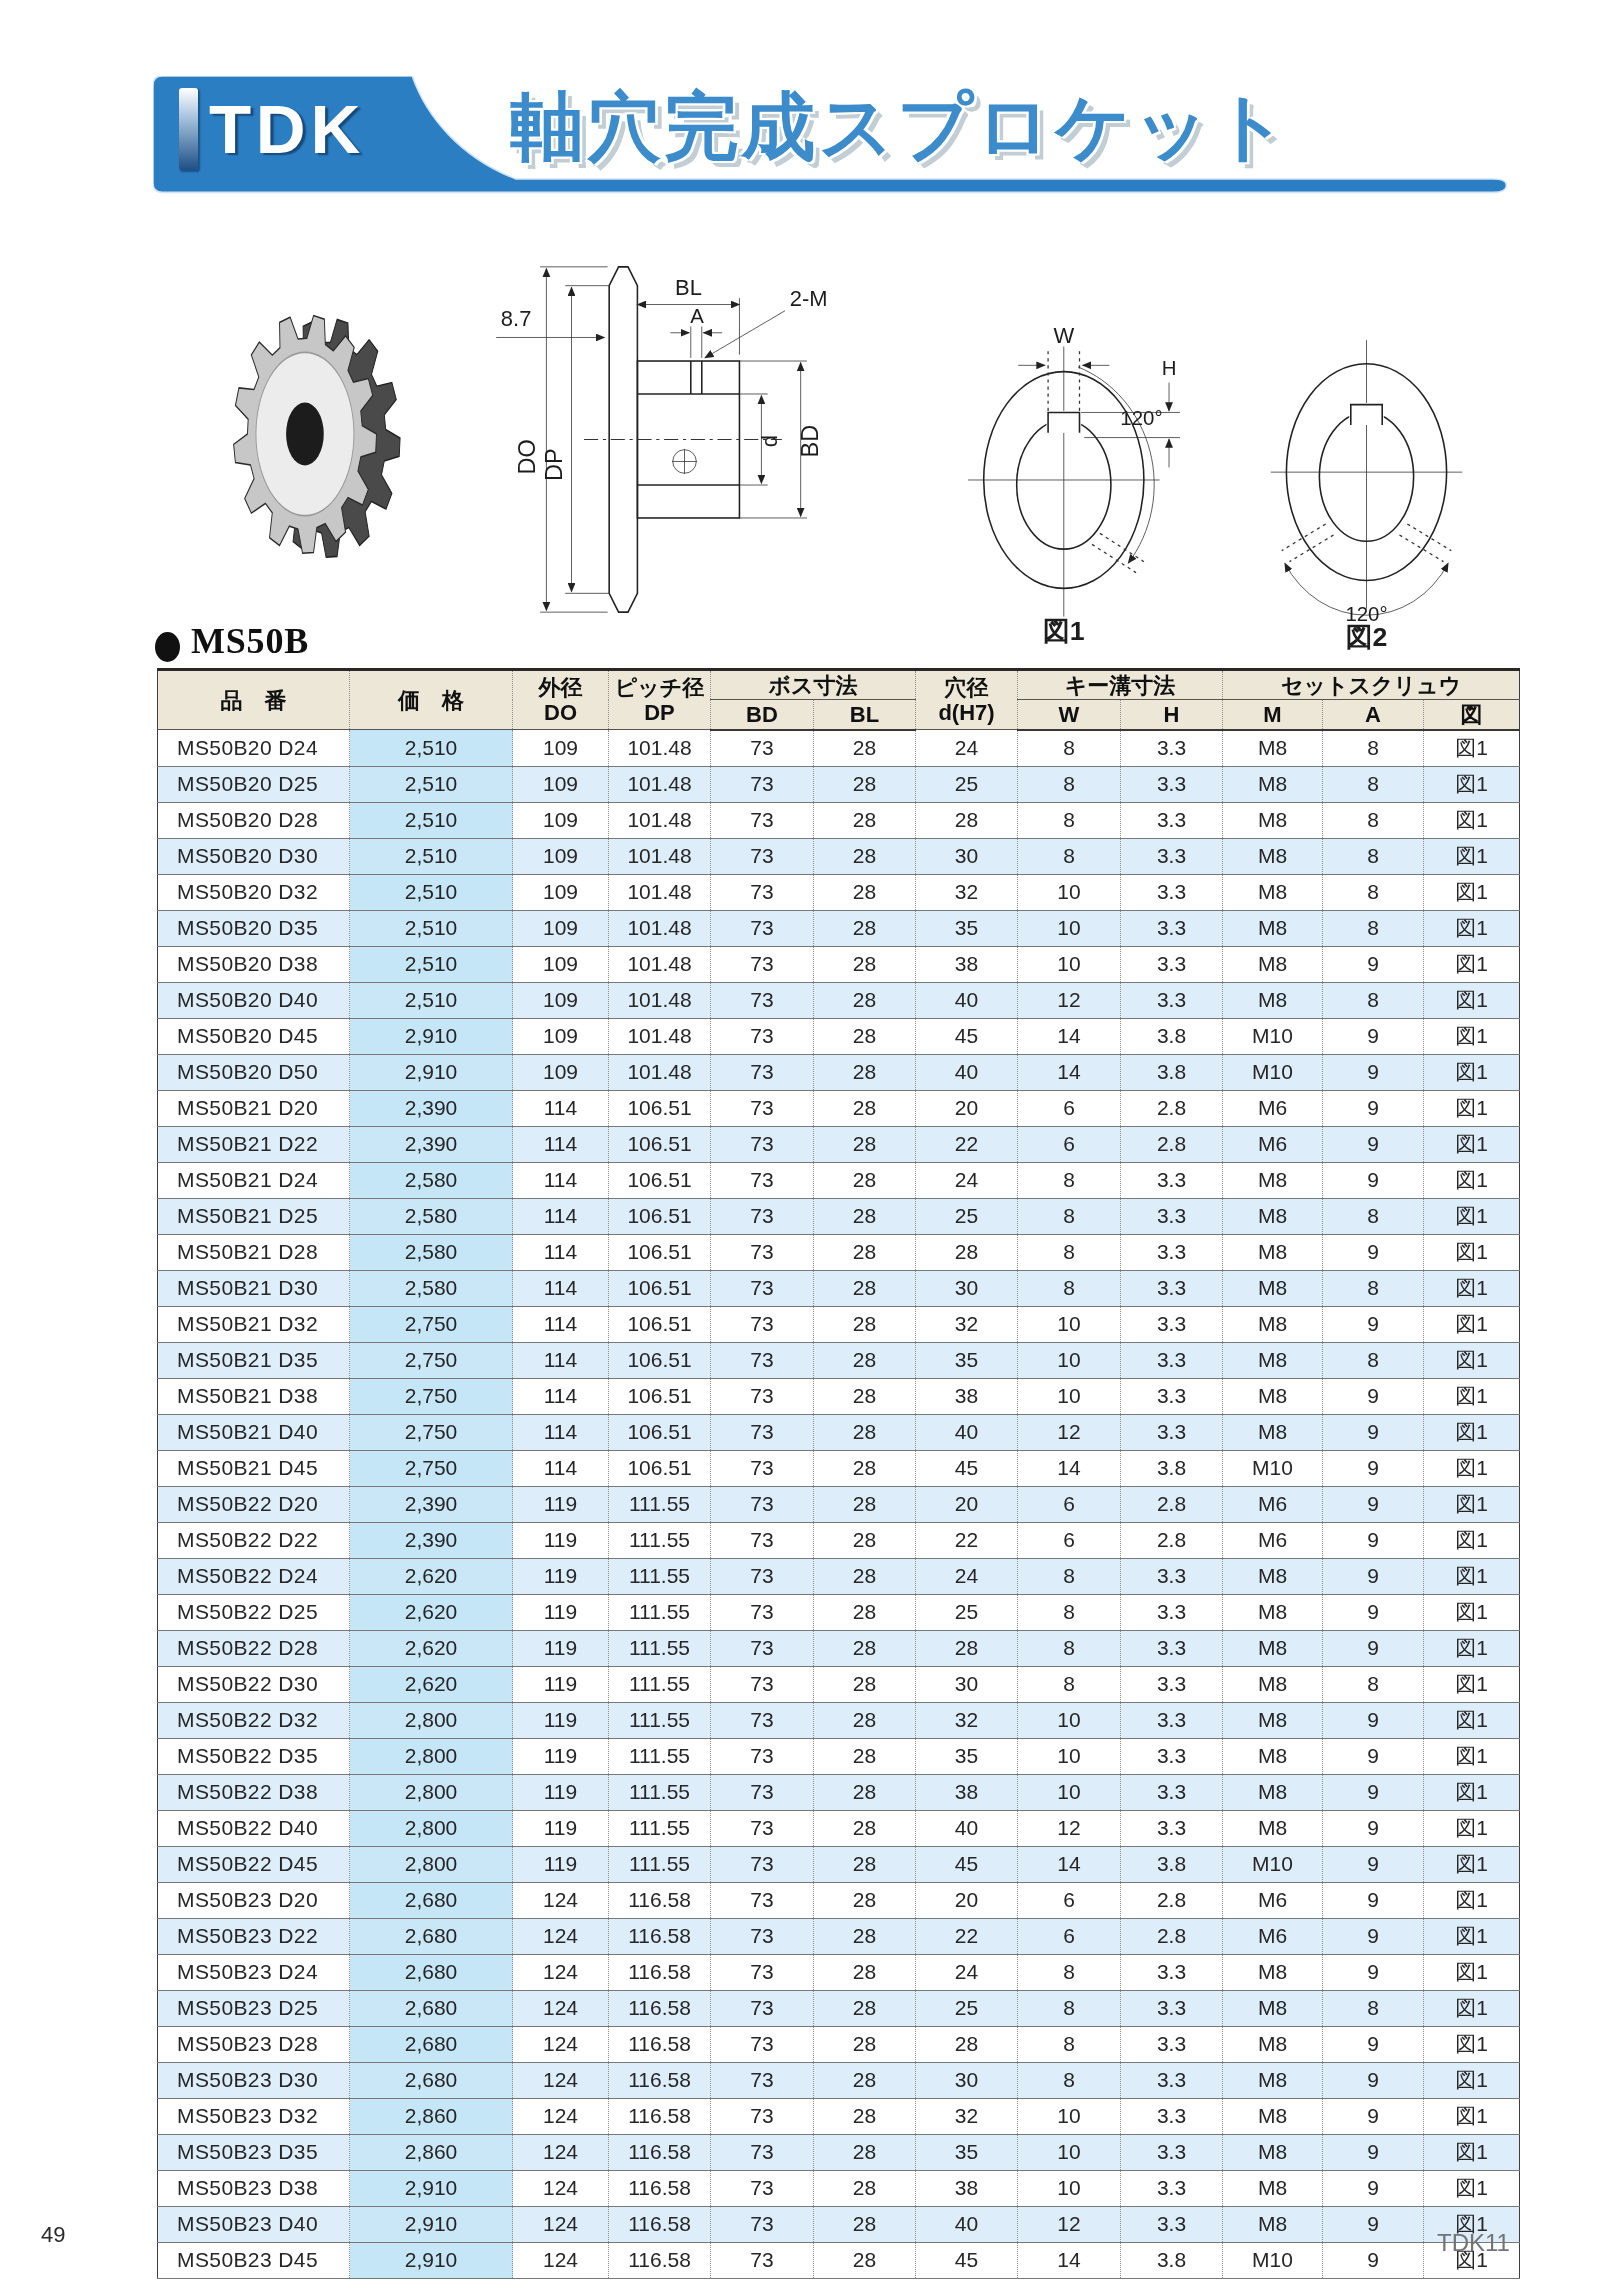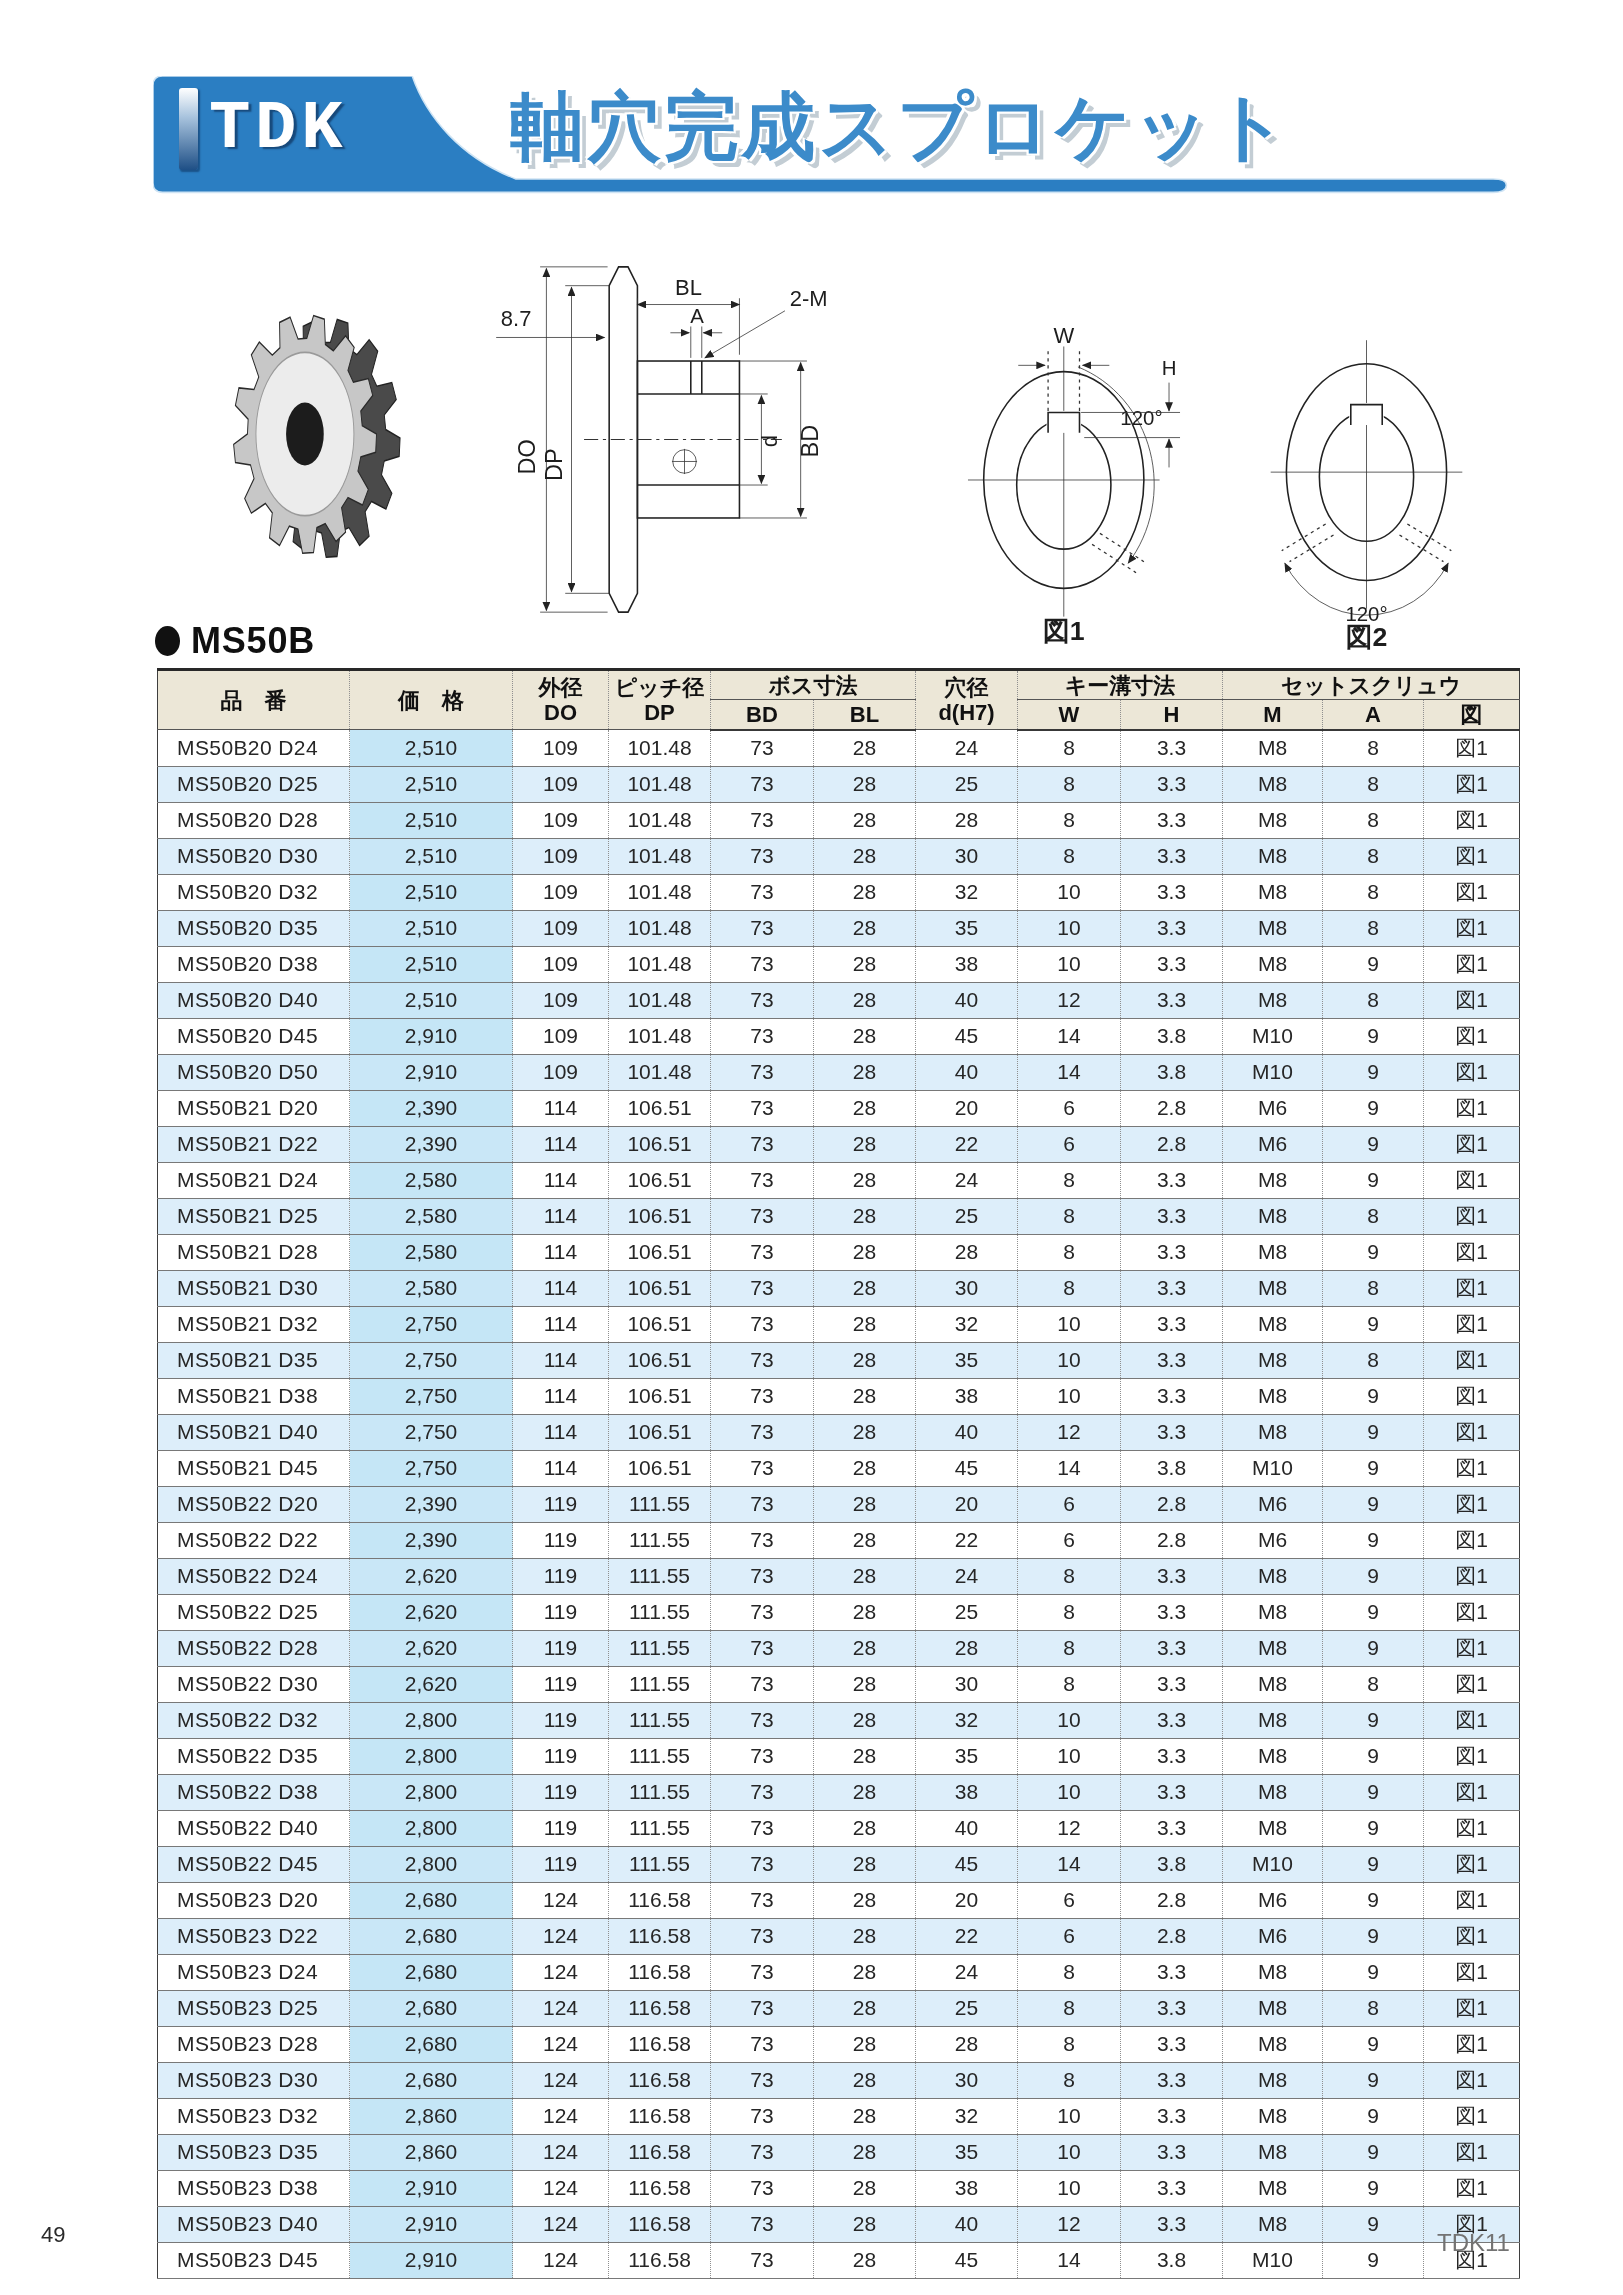--- a/index.html
+++ b/index.html
@@ -6,36 +6,36 @@
   #page{position:relative;width:1623px;height:2295px;background:#ffffff;overflow:hidden;
         font-family:"Liberation Sans", sans-serif;color:#222;}
 
   
   #banner{position:absolute;left:153px;top:76px;width:1355px;height:118px;}
   #tdk-wrap{position:absolute;left:179px;top:88px;display:flex;align-items:center;gap:11px;}
   #tdk-bar{width:19px;height:82px;border-radius:3.1px;
            background:linear-gradient(180deg,#ffffff 0%,#a9c4de 35%,#1e4f86 100%);
            box-shadow:1.6px 1.6px 1.6px rgba(10,40,80,.5);}
   #tdk-text{font-size:69px;font-weight:bold;color:#ffffff;letter-spacing:4.7px;
-            text-shadow:3.1px 2.4px 1.6px rgba(12,45,85,.65);font-family:Liberation Mono, monospace;}
+            text-shadow:3.1px 2.4px 1.6px rgba(12,45,85,.65);}
   #page-title{position:absolute;left:510px;top:78px;font-size:74px;font-weight:bold;
               color:#3c8bca;letter-spacing:3.1px;white-space:nowrap;
               text-shadow:-2.4px -2.4px 0 #fff,2.4px -2.4px 0 #fff,-2.4px 2.4px 0 #fff,2.4px 2.4px 0 #fff,
                           6.3px 6.3px 0 #c3cdd4;}
 
   
   .diag{position:absolute;}
   svg text{font-family:"Liberation Sans",sans-serif;fill:#1d1d1d;}
   .ln{stroke:#222;stroke-width:2;fill:none;}
   .thin{stroke:#333;stroke-width:1;fill:none;}
   .dash{stroke:#333;stroke-width:1.6;fill:none;stroke-dasharray:4 5;}
   .cdash{stroke:#333;stroke-width:1.3;fill:none;stroke-dasharray:18 6 4 6;}
 
   
-  #section-head{position:absolute;left:155px;top:620px;display:flex;align-items:center;gap:11px;}
+  #section-head{position:absolute;left:155px;top:620px;display:flex;align-items:flex-end;gap:11px;font-family:Liberation Serif, serif;}
   #section-bullet{width:25px;height:30px;border-radius:50%;background:#111;}
   #section-title{font-size:36px;font-weight:bold;color:#101010;letter-spacing:0.8px;}
 
   
   #tbl{position:absolute;left:157px;top:668px;width:1361px;border-collapse:collapse;
        table-layout:fixed;border:1.6px solid #3e3e3e;border-top:3.1px solid #282828;}
   #tbl th{background:#ece7d7;font-size:22px;font-weight:bold;color:#111;
           border-right:0.8px dotted #8f8f8f;border-bottom:0.8px solid #555;
           padding:1.6px 0;line-height:1.15;}
   #tbl thead tr:last-child th{border-bottom:2.4px solid #383838;}

